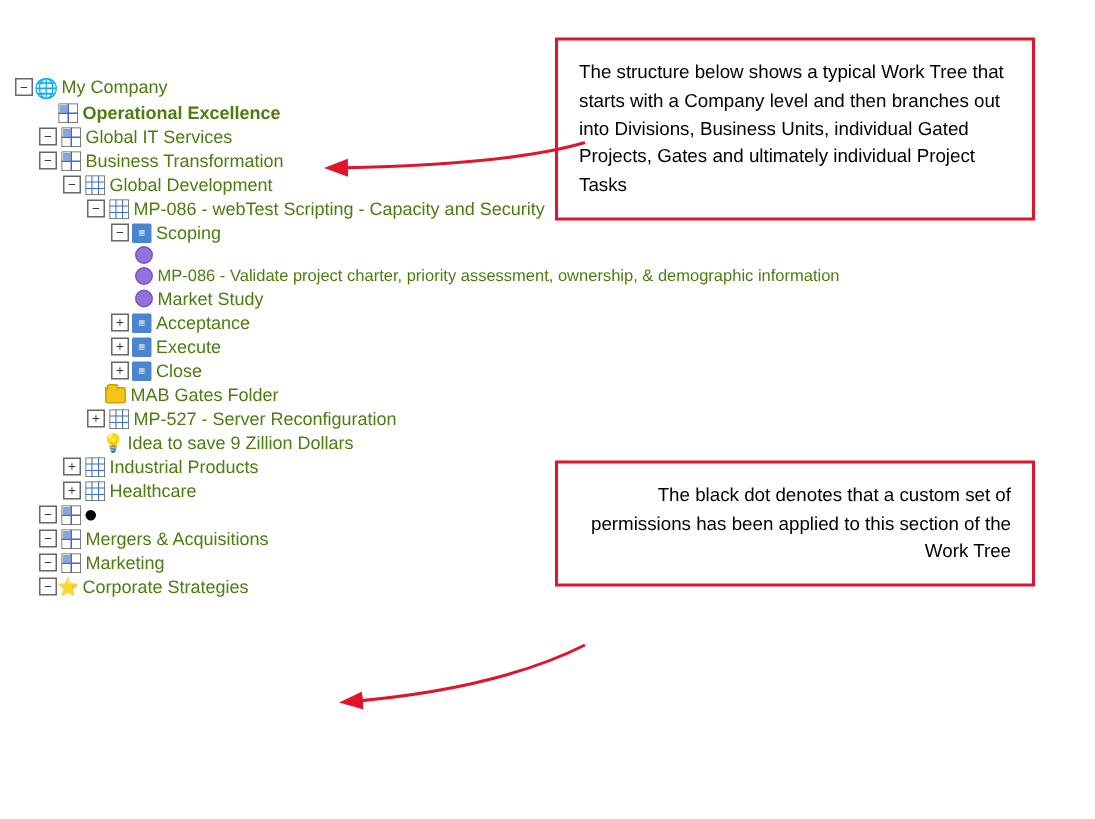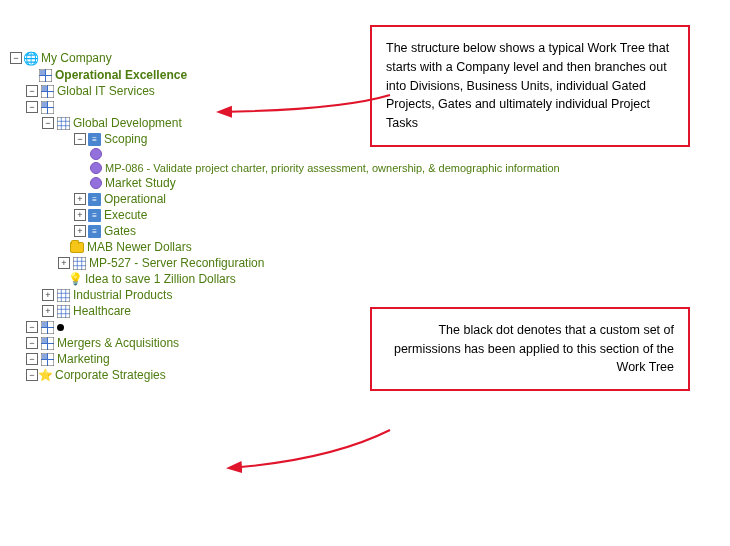--- a/index.html
+++ b/index.html
@@ -215,40 +215,54 @@
       <div class="tree-node">
         <span class="expander minus"></span>
         <span class="icon">
           <svg width="13" height="13">
               <rect x="0" y="0" width="13" height="13" fill="white" stroke="#555" stroke-width="1"></rect>
               <line x1="6.5" y1="0" x2="6.5" y2="13" stroke="#3a6cc8" stroke-width="1"></line>
               <line x1="0" y1="6.5" x2="13" y2="6.5" stroke="#3a6cc8" stroke-width="1"></line>
               <rect x="1" y="1" width="5" height="5" fill="#3a6cc8" opacity="0.6"></rect>
             </svg>
         </span>
+        <span class="label">Business Transformation</span>
       </div>
 
       <div class="tree-children">
 
         <div class="tree-node">
           <span class="expander minus"></span>
           <span class="icon">
             <svg width="13" height="13">
                 <rect x="0" y="0" width="13" height="13" fill="white" stroke="#555" stroke-width="1"></rect>
                 <line x1="4.3" y1="0" x2="4.3" y2="13" stroke="#3a6cc8" stroke-width="0.7"></line>
                 <line x1="8.7" y1="0" x2="8.7" y2="13" stroke="#3a6cc8" stroke-width="0.7"></line>
                 <line x1="0" y1="4.3" x2="13" y2="4.3" stroke="#3a6cc8" stroke-width="0.7"></line>
                 <line x1="0" y1="8.7" x2="13" y2="8.7" stroke="#3a6cc8" stroke-width="0.7"></line>
               </svg>
           </span>
           <span class="label">Global Development</span>
         </div>
 
         <div class="tree-children">
 
+          <div class="tree-node">
+            <span class="expander minus"></span>
+            <span class="icon">
+              <svg width="13" height="13">
+                  <rect x="0" y="0" width="13" height="13" fill="white" stroke="#555" stroke-width="1"></rect>
+                  <line x1="4.3" y1="0" x2="4.3" y2="13" stroke="#3a6cc8" stroke-width="0.7"></line>
+                  <line x1="8.7" y1="0" x2="8.7" y2="13" stroke="#3a6cc8" stroke-width="0.7"></line>
+                  <line x1="0" y1="4.3" x2="13" y2="4.3" stroke="#3a6cc8" stroke-width="0.7"></line>
+                  <line x1="0" y1="8.7" x2="13" y2="8.7" stroke="#3a6cc8" stroke-width="0.7"></line>
+                </svg>
+            </span>
+            <span class="label">MP-086 - webTest Scripting - Capacity and Security</span>
+          </div>
 
           <div class="tree-children">
 
             <div class="tree-node">
               <span class="expander minus"></span>
               <span class="icon icon-task"></span>
               <span class="label">Scoping</span>
             </div>
 
             <div class="tree-children">
@@ -264,64 +278,64 @@
               <div class="tree-node">
                 <span class="icon-purple-circle"></span>
                 <span style="margin-right:3px;"></span>
                 <span class="label">Market Study</span>
               </div>
             </div>
 
             <div class="tree-node">
               <span class="expander plus"></span>
               <span class="icon icon-task"></span>
-              <span class="label">Operational</span>
+              <span class="label">Acceptance</span>
             </div>
 
             <div class="tree-node">
               <span class="expander plus"></span>
               <span class="icon icon-task"></span>
               <span class="label">Execute</span>
             </div>
 
 
             <div class="tree-node">
               <span class="expander plus"></span>
               <span class="icon icon-task"></span>
-              <span class="label">Gates</span>
+              <span class="label">Close</span>
             </div>
 
           </div>
 
           <div class="tree-node">
             <span class="spacer" style="width:12px;"></span>
             <span class="icon" style="margin-right:3px;">
               <span class="icon-folder"></span>
             </span>
-            <span class="label">MAB Newer Dollars</span>
+            <span class="label">MAB Gates Folder</span>
           </div>
 
           <div class="tree-node">
             <span class="expander plus"></span>
             <span class="icon">
               <svg width="13" height="13">
                   <rect x="0" y="0" width="13" height="13" fill="white" stroke="#555" stroke-width="1"></rect>
                   <line x1="4.3" y1="0" x2="4.3" y2="13" stroke="#3a6cc8" stroke-width="0.7"></line>
                   <line x1="8.7" y1="0" x2="8.7" y2="13" stroke="#3a6cc8" stroke-width="0.7"></line>
                   <line x1="0" y1="4.3" x2="13" y2="4.3" stroke="#3a6cc8" stroke-width="0.7"></line>
                   <line x1="0" y1="8.7" x2="13" y2="8.7" stroke="#3a6cc8" stroke-width="0.7"></line>
                 </svg>
             </span>
             <span class="label">MP-527 - Server Reconfiguration</span>
           </div>
 
           <div class="tree-node">
             <span class="spacer" style="width:12px;"></span>
             <span class="icon icon-bulb">💡</span>
-            <span class="label">Idea to save 1 Zillion Dollars</span>
+            <span class="label">Idea to save 9 Zillion Dollars</span>
           </div>
 
         </div>
 
         <div class="tree-node">
           <span class="expander plus"></span>
           <span class="icon">
             <svg width="13" height="13">
                 <rect x="0" y="0" width="13" height="13" fill="white" stroke="#555" stroke-width="1"></rect>
                 <line x1="4.3" y1="0" x2="4.3" y2="13" stroke="#3a6cc8" stroke-width="0.7"></line>

